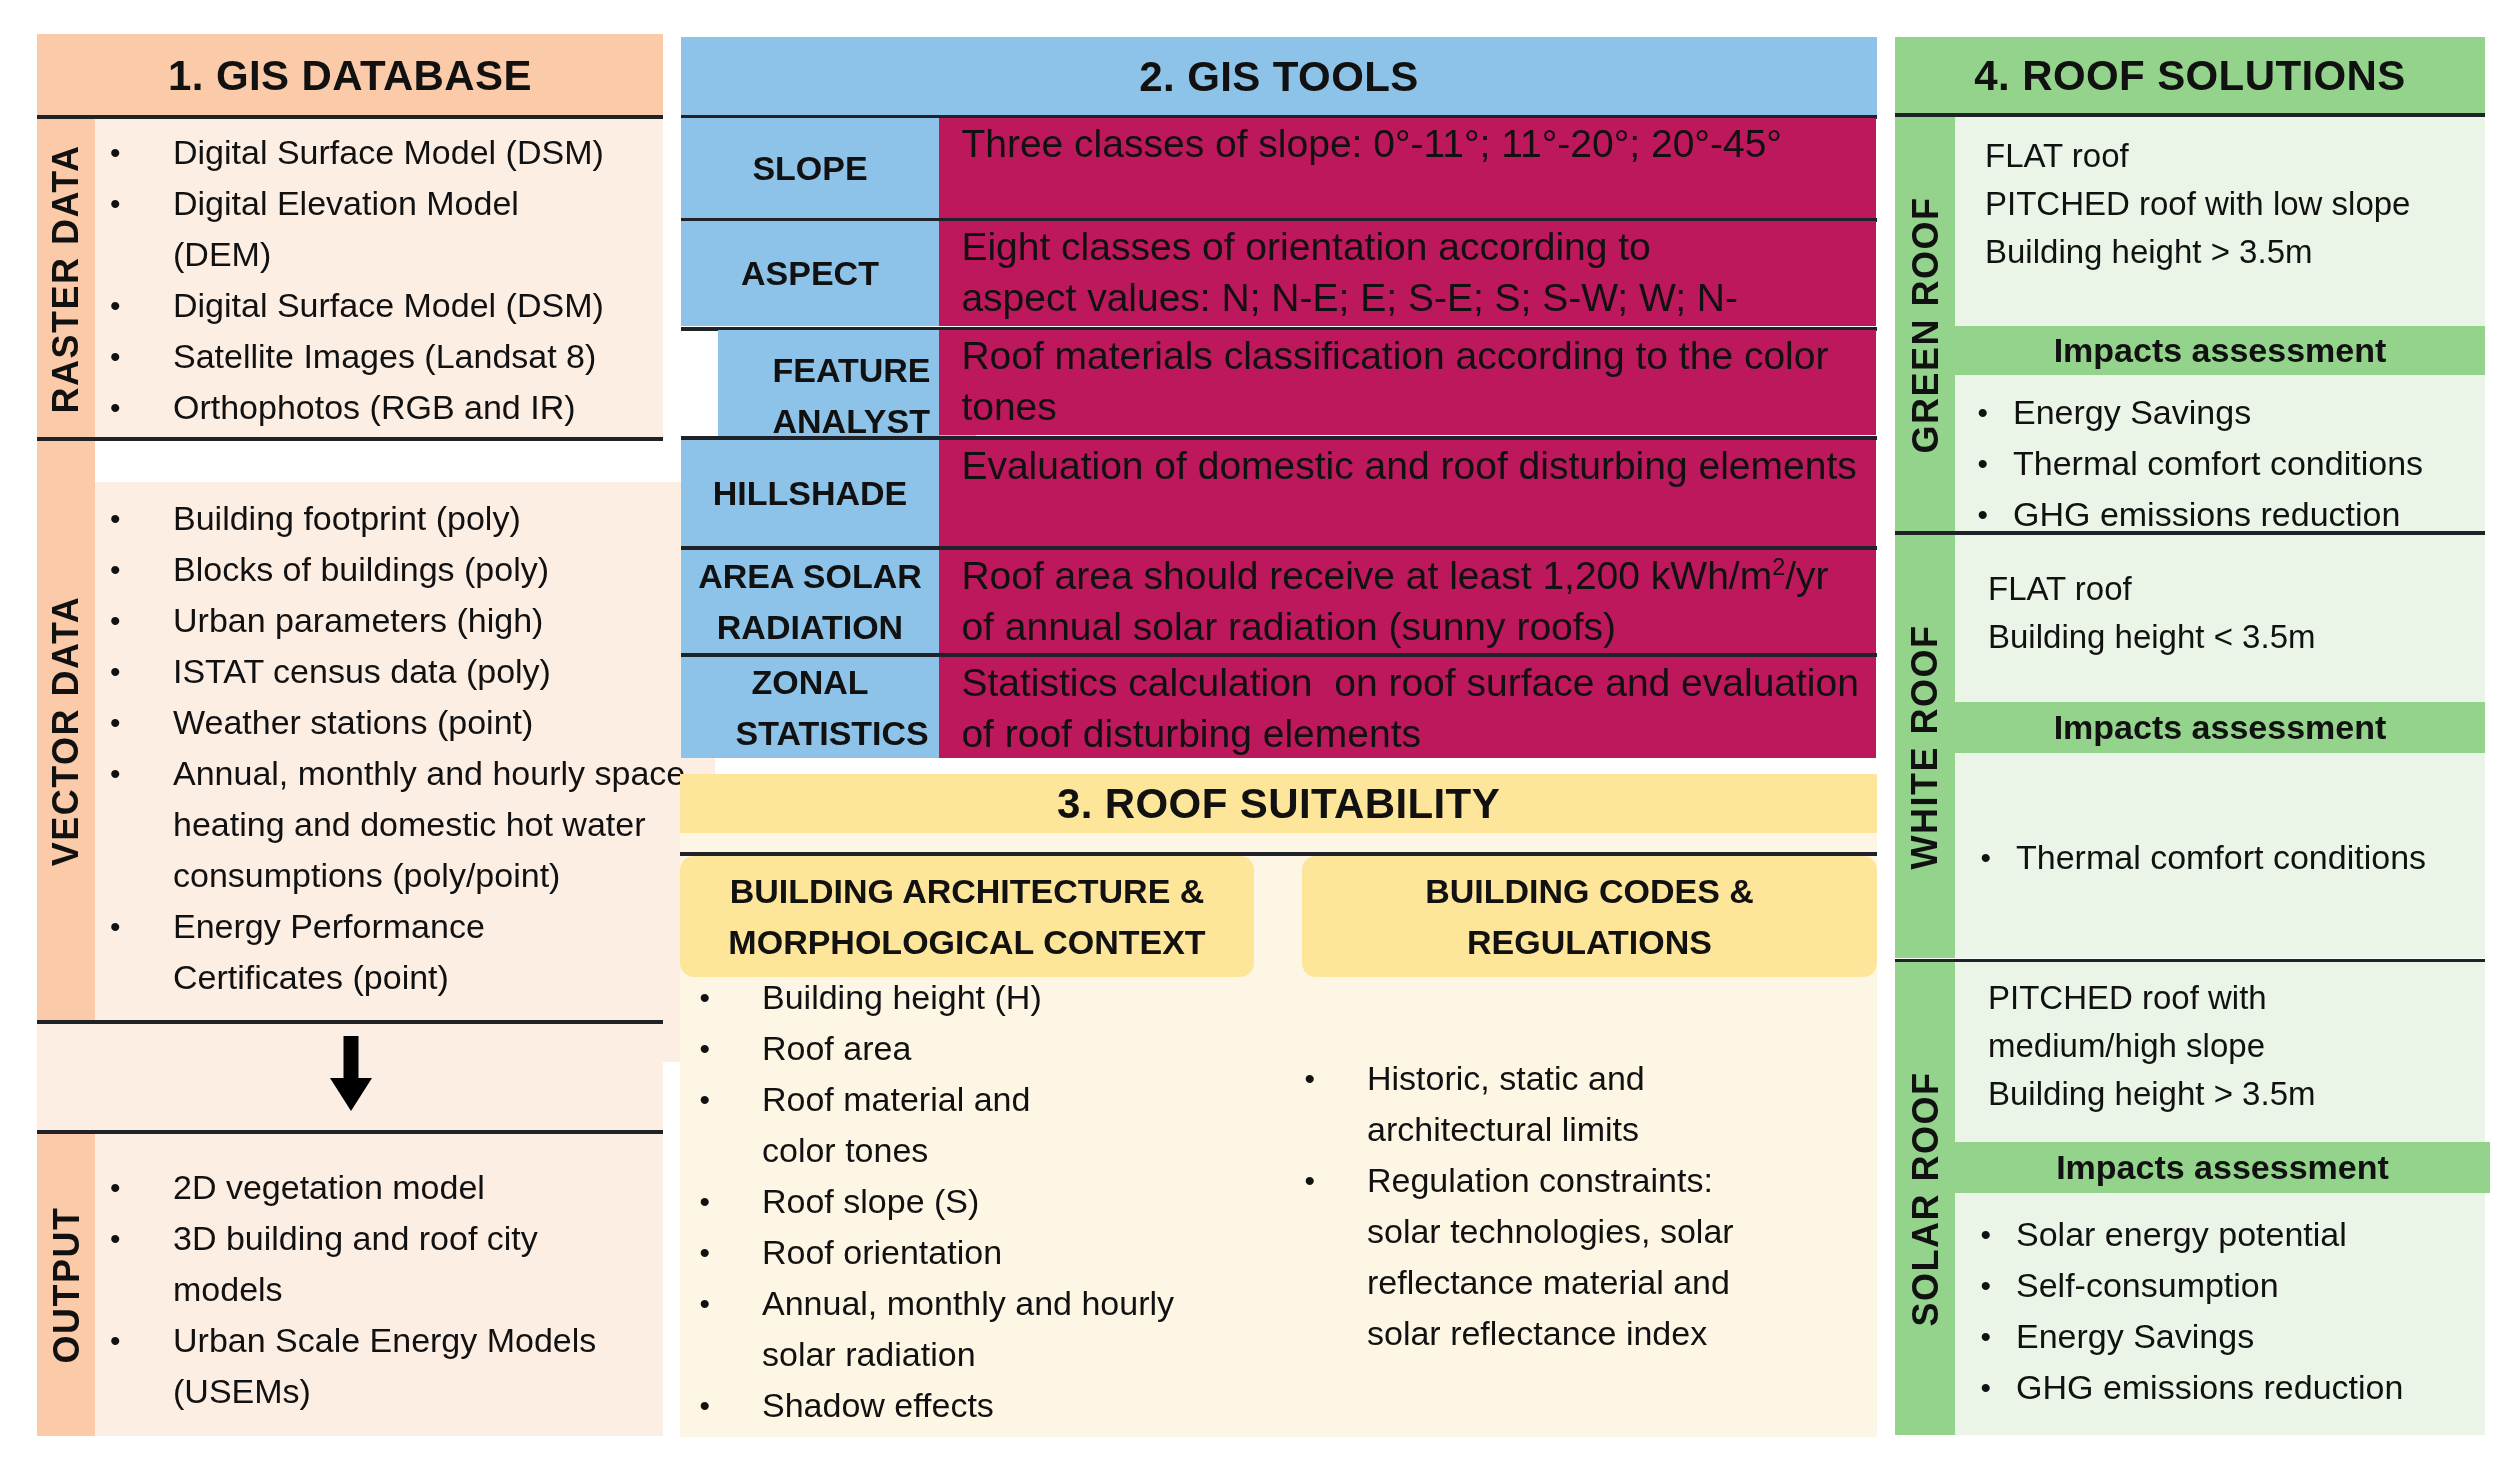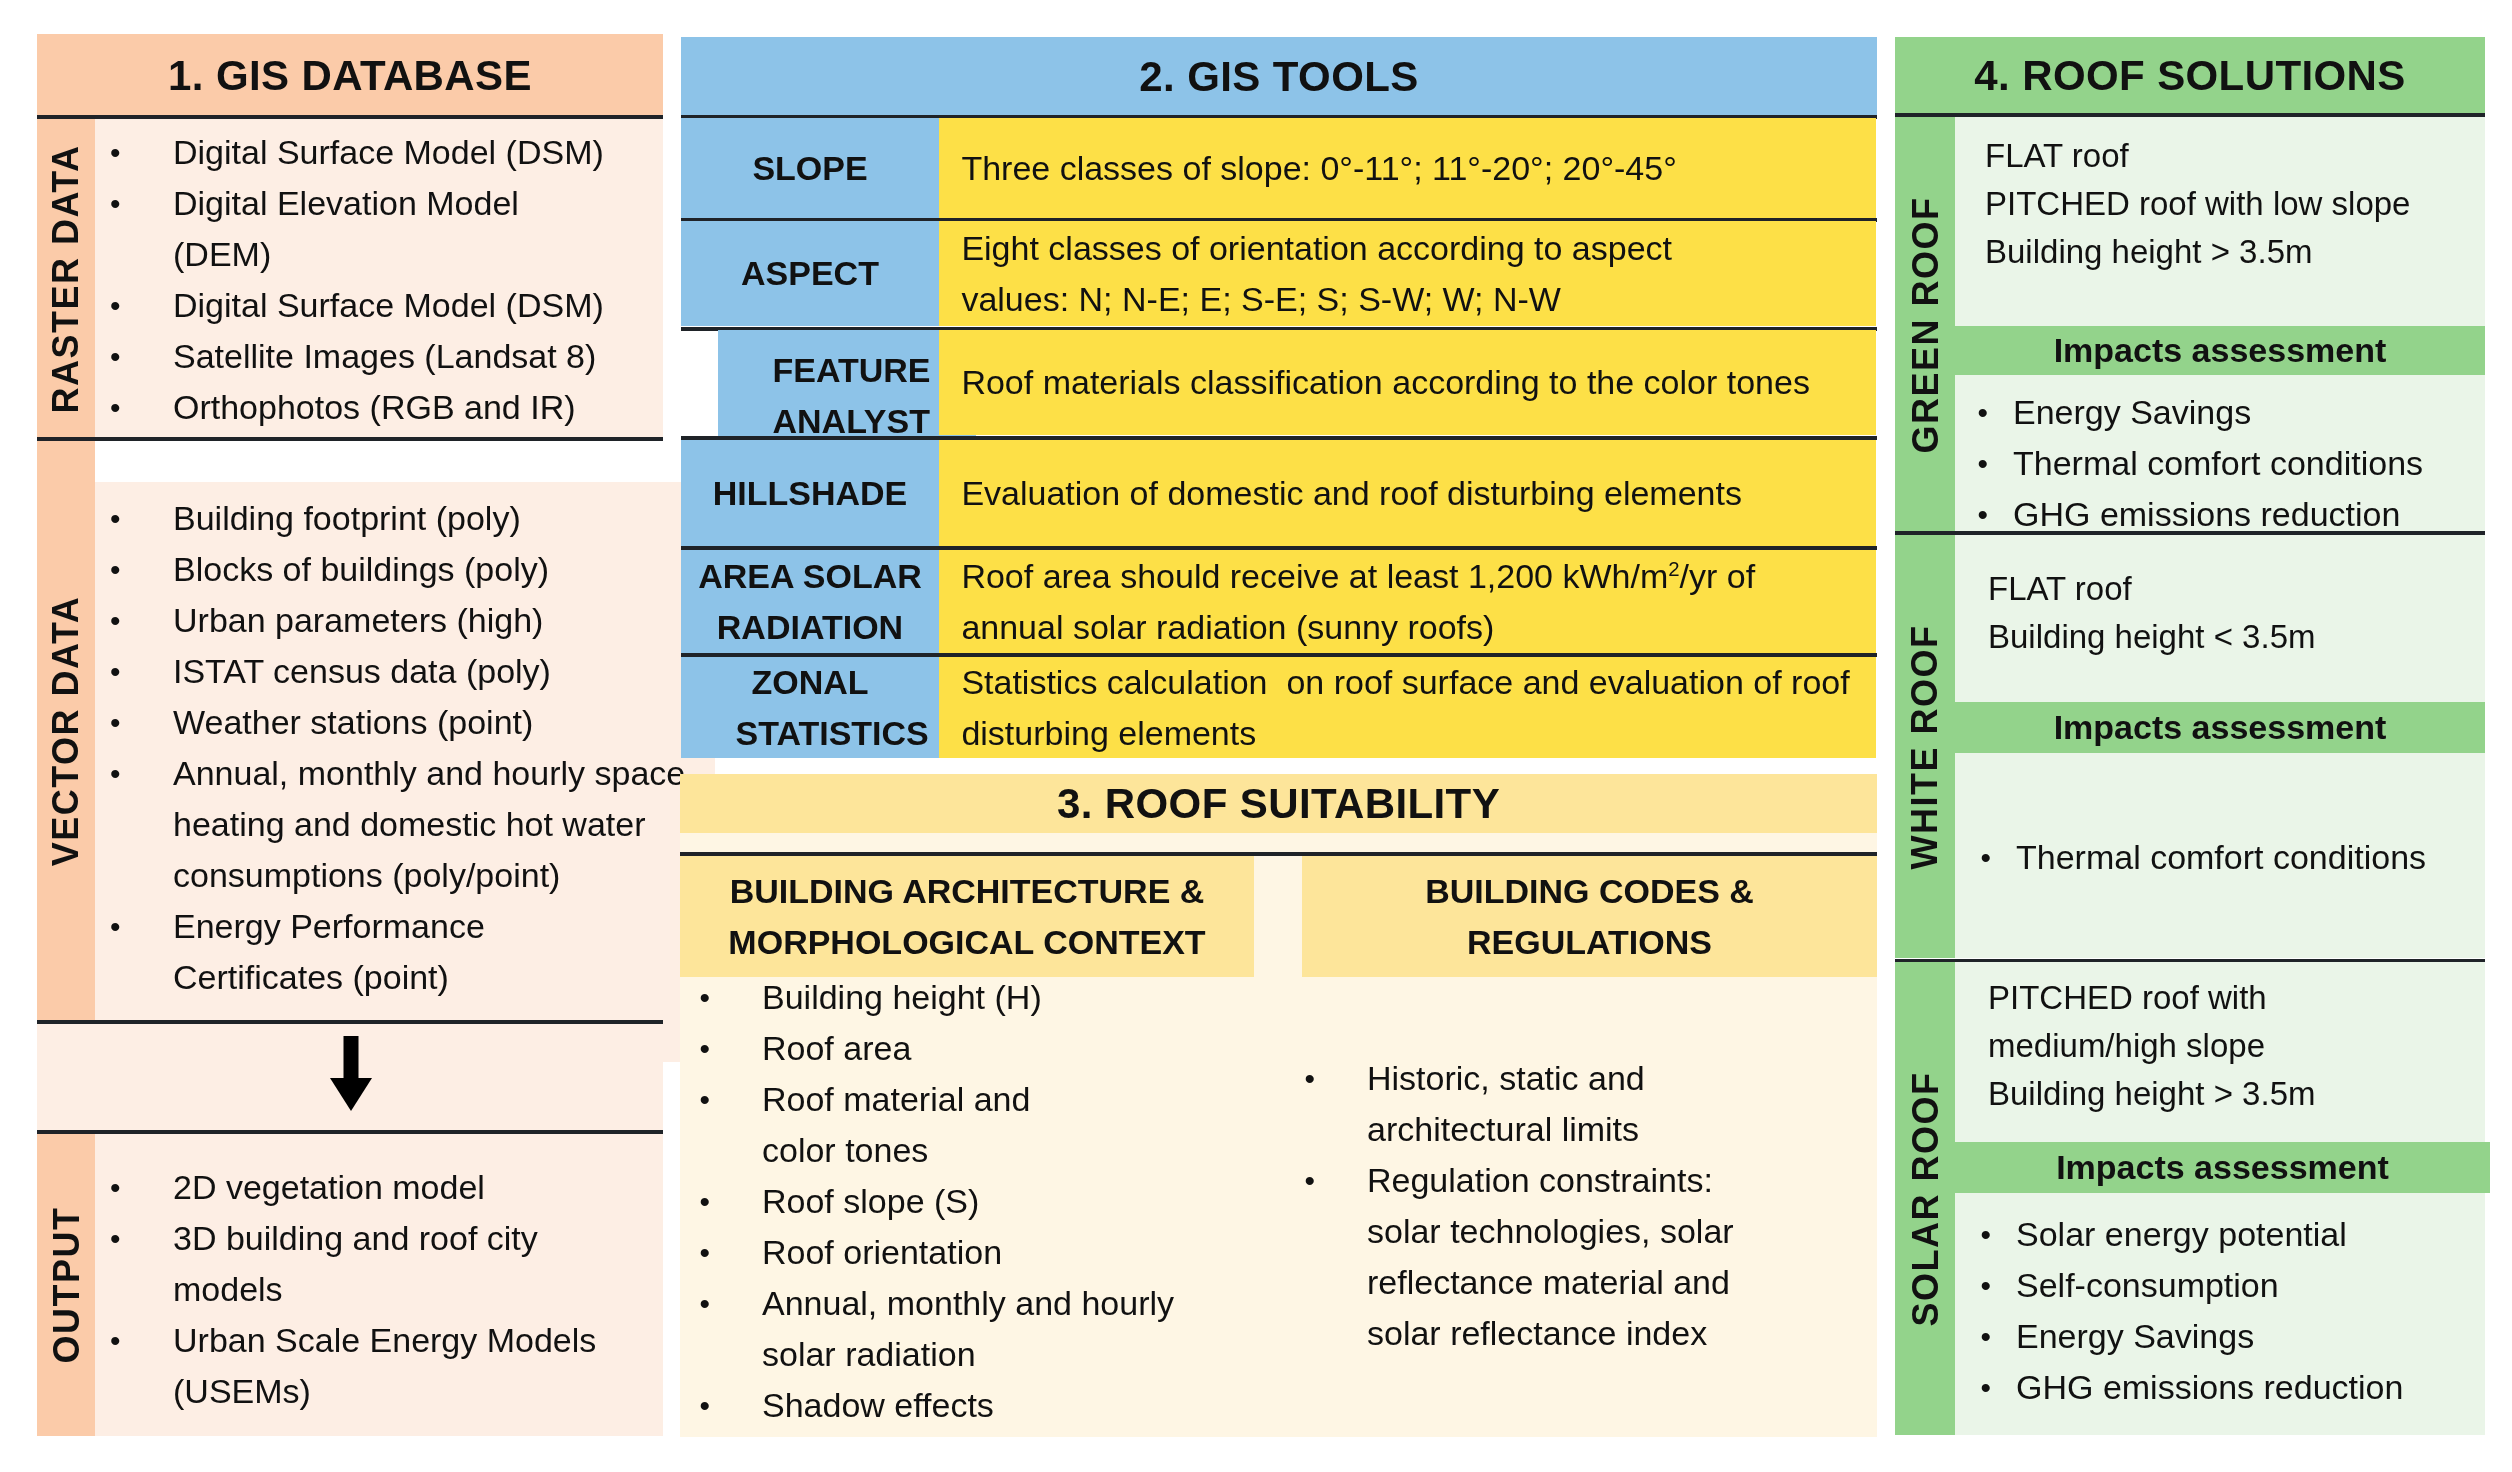--- a/index.html
+++ b/index.html
@@ -20,27 +20,27 @@
 
   
   .c1-head { background:#FBCBA9; }
   .c1-band { background:#FBCBA9; }
   .c1-body { background:#FDEEE4; }
 
   
   .c2-head { background:#8DC3E8;align-items:center; }
   .c2-label { background:#8DC3E8; display:flex; align-items:center; justify-content:center;
               text-align:center; font-weight:bold; font-size:34px; line-height:51px; }
-  .c2-desc { background:#fde047; display:flex; align-items:center; padding-left:22.4px; padding-right:15px;
-             font-size:34px; line-height:51px; }
+  .c2-desc { background:#be185d; display:flex; padding-left:22.4px; padding-right:15px;
+             font-size:39px; line-height:51px; }
 
   
   .c3-head { background:#FDE59A; }
   .c3-sub { background:#FDE59A; display:flex; align-items:center; justify-content:center;
-            text-align:center; font-weight:bold; font-size:34px; line-height:51px; }
+            text-align:center; font-weight:bold; font-size:34px; line-height:51px;border-radius:14px; }
   .c3-body { background:#FEF6E4; }
   .rs-list li { padding-left:82px; }
   .rs-list li::before { left:19.4px; }
 
   
   .c4-head { background:#93D38B; }
   .c4-band { background:#93D38B; }
   .c4-body { background:#EAF5E8; }
   .c4-crit { font-size:33px; line-height:48px; padding-left:30px; }
   .c4-impact { background:#93D38B; display:flex; align-items:center; justify-content:center;

